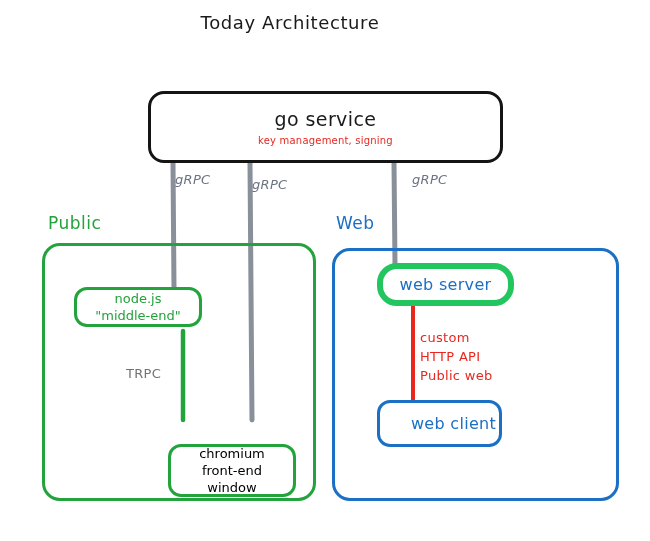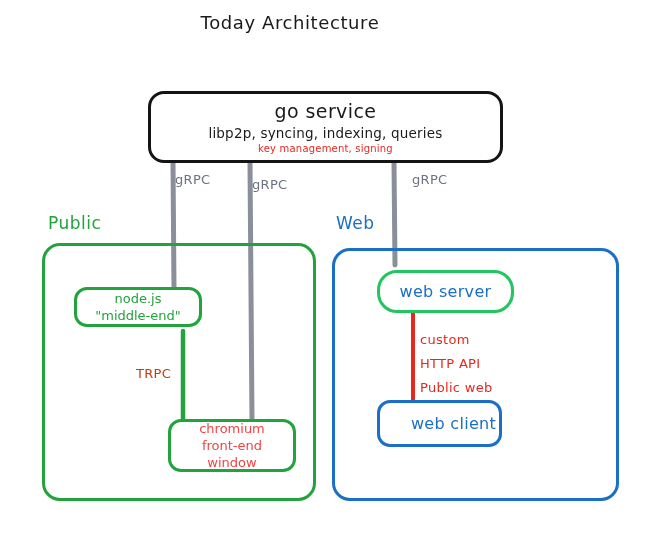--- a/index.html
+++ b/index.html
@@ -109,42 +109,41 @@
     height: 40px;
     border: 3px solid #22a33c;
     border-radius: 13px;
     color: #22a33c;
     font-size: 13px;
     line-height: 17px;
     z-index: 7;
   }
   #chromium {
     left: 168px;
-    top: 419px;
+    top: 444px;
     width: 128px;
     height: 53px;
     border: 3px solid #22a33c;
     border-radius: 13px;
-    color: #ef4444;
+    color: #000000;
     font-size: 13px;
     line-height: 17px;
     z-index: 7;
   }
   #web-server {
     left: 377px;
     top: 263px;
     width: 137px;
     height: 43px;
-    border: 3px solid #22c55e;
+    border: 6px solid #22c55e;
     border-radius: 20px;
     color: #1b6fc4;
     font-size: 16px;
     letter-spacing: 0.3px;
     z-index: 7;
-    margin-top: 7px;
   }
   #web-client {
     left: 377px;
     top: 400px;
     width: 125px;
     height: 47px;
     border: 3px solid #1b6fc4;
     border-radius: 13px;
     color: #1b6fc4;
     font-size: 16px;
@@ -154,35 +153,35 @@
   }
 
   
   .edge-label {
     position: absolute;
     font-size: 13px;
     letter-spacing: 0.3px;
     z-index: 5;
     white-space: nowrap;
   }
-  .edge-label.grpc { color: #6b7280; }
+  .edge-label.grpc { color: #6b7280; font-style: italic; }
   #grpc-1 { left: 175px; top: 172px; }
   #grpc-2 { left: 252px; top: 177px; }
   #grpc-3 { left: 412px; top: 172px; }
   #trpc-label {
-    left: 136px;
+    left: 126px;
     top: 366px;
-    color: #c2410c;
+    color: #737373;
   }
   #http-api-label {
     left: 420px;
     top: 328px;
     color: #e8271f;
     font-size: 13px;
-    line-height: 24px;
+    line-height: 19px;
     white-space: pre-line;
   }
 </style>
 </head>
 <body>
 
 <svg id="canvas" viewBox="0 0 650 541" xmlns="http://www.w3.org/2000/svg">
 
   <path d="M173,163 L174,288" stroke="#8a9099" stroke-width="5" fill="none" stroke-linecap="round"></path>
 
@@ -192,21 +191,20 @@
 
   <path d="M183,331 L183,420" stroke="#22a33c" stroke-width="4.5" fill="none" stroke-linecap="round"></path>
 
   <path d="M413,305 L413,401" stroke="#e8271f" stroke-width="4" fill="none" stroke-linecap="round"></path>
 </svg>
 
 <div id="page-title">Today Architecture</div>
 
 <div class="node" id="go-service">
   <span class="title line-txt">go service</span>
-  <span class="sub line-txt">libp2p, syncing, indexing, queries</span>
   <span class="sub-red line-txt">key management, signing</span>
 </div>
 
 <div class="group-label" id="desktop-label">Public</div>
 <div class="group-box" id="desktop-box"></div>
 
 <div class="group-label" id="web-label">Web</div>
 <div class="group-box" id="web-box"></div>
 
 <div class="node" id="node-js">

